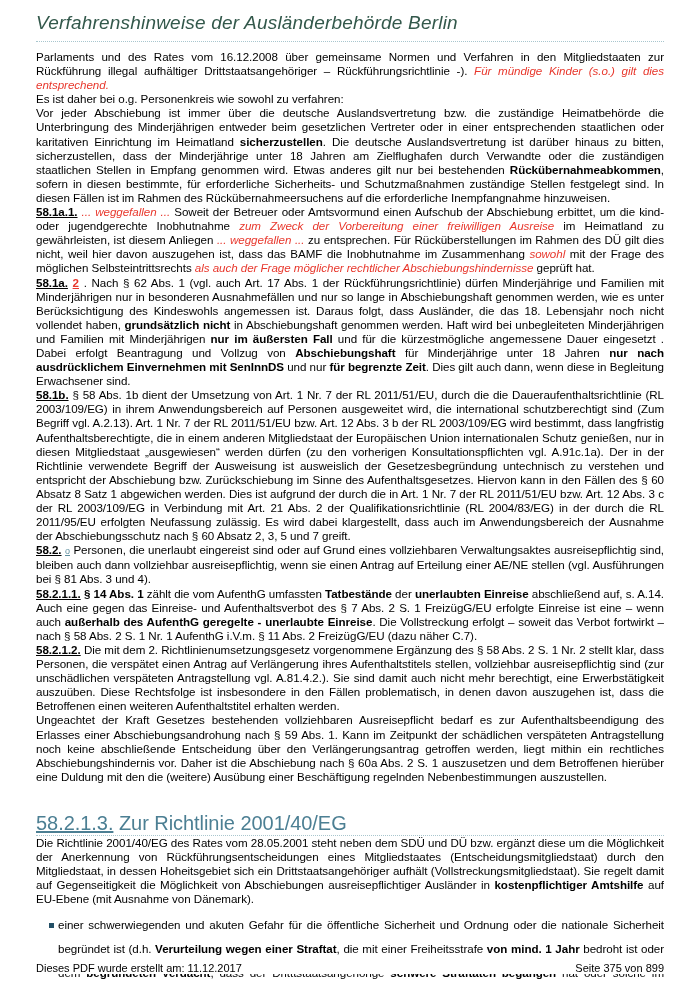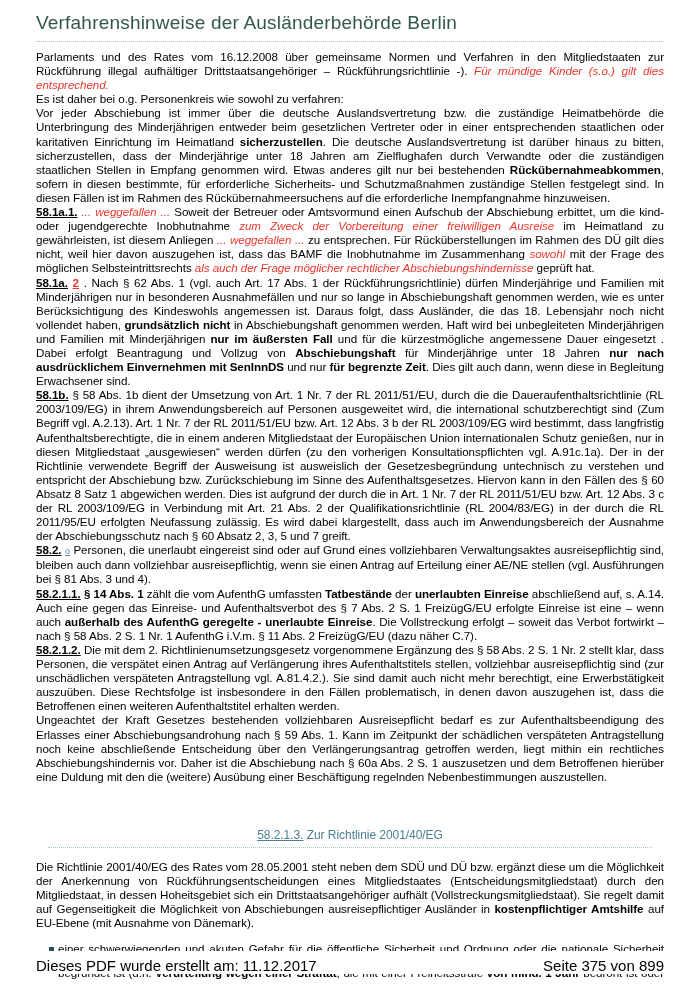--- a/index.html
+++ b/index.html
@@ -19,31 +19,32 @@
     overflow:hidden;
   }
   .page{
     position:relative;width:700px;height:990px;
     padding:12px 36px 0 36px;overflow:hidden;
   }
   .doc-title{
     font-size:19px;font-weight:normal;color:var(--title-green);
     margin:0;padding:0 0 7px 0;letter-spacing:0.2px;
     border-bottom:1px dotted var(--rule);
+    font-style:italic;
   }
   .body-text{
     margin-top:8px;
     font-size:11.6px;line-height:14.1px;letter-spacing:-0.05px;
     text-align:justify;
   }
   .body-text p{margin:0;}
   .gap{height:30px;}
   h2.heading{
-    color:var(--heading-teal);font-weight:normal;font-size:12px;
-    margin:12px;padding:2px 0 5px 0;text-align:center;
+    color:var(--heading-teal);font-weight:normal;font-size:20px;
+    margin:0;padding:2px 0 5px 0;text-align:left;
     border-bottom:1px dotted var(--rule);
   }
   .run-n{}
   .run-b{font-weight:bold;margin-top:28px;}
   .run-bu{font-weight:bold;text-decoration:underline;}
   .run-ri{color:var(--red);font-style:italic;}
   .run-rbu{color:var(--red);font-weight:bold;text-decoration:underline;}
   .run-o{color:#5E8E9E;text-decoration:underline;font-size:9px;}
   .run-hu{text-decoration:underline;}
   .run-h{}
@@ -52,21 +53,21 @@
     margin-top:7px;line-height:24px;
   }
   .bullet-square{
     flex:none;width:5px;height:5px;background:var(--bullet);
     margin:10px 4px 0 13px;
   }
   .bullet-text{flex:1;text-align:justify;}
   .footer{
     position:absolute;left:36px;right:36px;bottom:16px;
     display:flex;justify-content:space-between;
-    font-size:15px;background:var(--paper);padding-top:6px;
+    font-size:11px;background:var(--paper);padding-top:6px;
   }
 </style>
 </head>
 <body>
 
 <div class="page">
   <h1 class="doc-title">Verfahrenshinweise der Ausländerbehörde Berlin</h1>
   <div class="body-text">
       <p class="para"><span class="run-n">Parlaments und des Rates vom 16.12.2008 über gemeinsame Normen und Verfahren in den Mitgliedstaaten zur Rückführung illegal aufhältiger Drittstaatsangehöriger – Rückführungsrichtlinie -). </span><span class="run-ri">Für mündige Kinder (s.o.) gilt dies entsprechend.</span></p>
       <p class="para"><span class="run-n">Es ist daher bei o.g. Personenkreis wie sowohl zu verfahren:</span></p>

